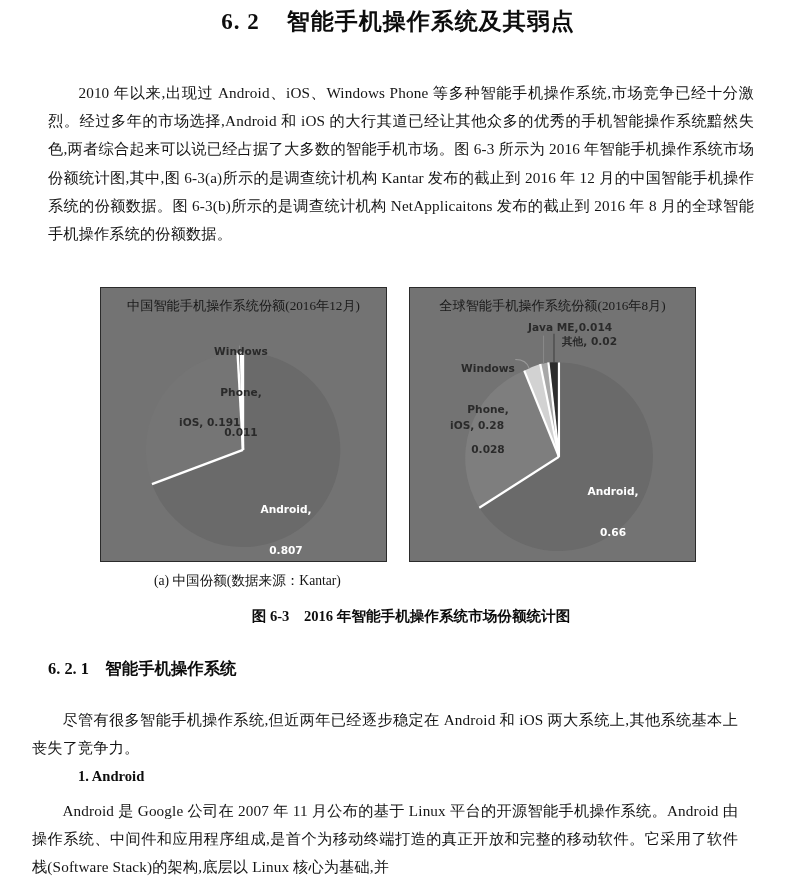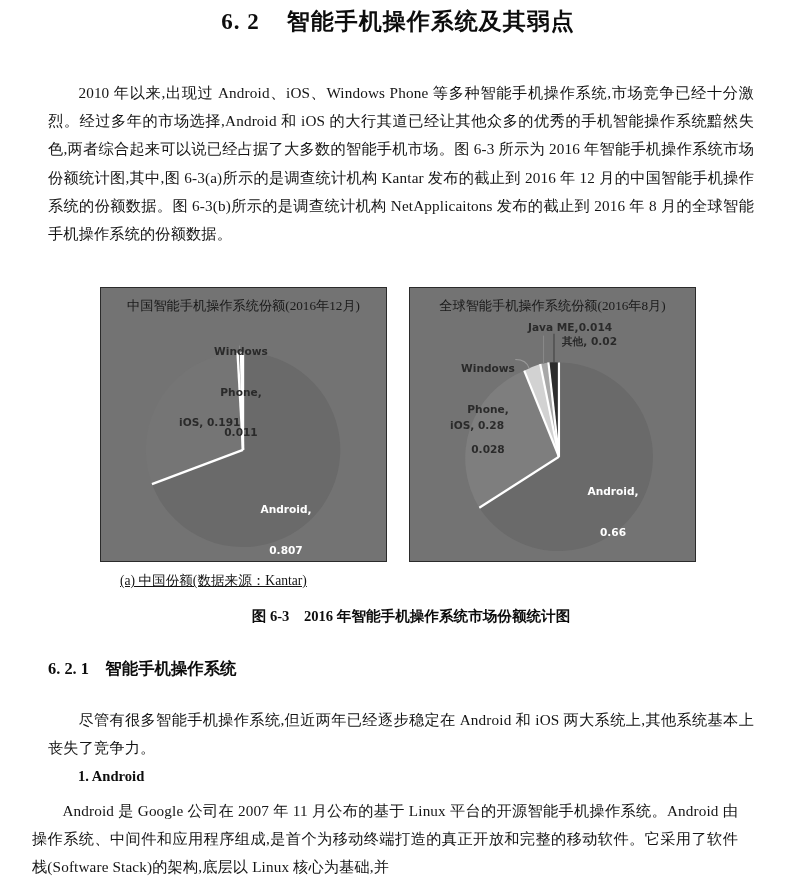--- a/index.html
+++ b/index.html
@@ -42,21 +42,21 @@
     text-justify: inter-ideograph;
     letter-spacing: 0.15px;
   }
   .para.intro {
     left: 48px;
     top: 79px;
     width: 706px;
     text-indent: 2em;
   }
   .para.sec-body {
-    left: 48px;
+    left: 32px;
     top: 706px;
     width: 706px;
     text-indent: 2em;
     font-family: Liberation Serif, serif;
   }
   .para.android-body {
     left: 32px;
     top: 797px;
     width: 706px;
     text-indent: 2em;
@@ -118,21 +118,21 @@
   }
 
   
   .subcap {
     position: absolute;
     top: 572px;
     font-size: 13.6px;
     color: #141414;
     white-space: nowrap;
   }
-  .subcap.a { left: 120px; text-decoration: underline; }
+  .subcap.a { left: 154px; }
   .subcap.b { left: 448px; }
 
   
   .figcap {
     position: absolute;
     left: 0;
     top: 607px;
     width: 796px;
     text-align: center;
     font-size: 14.6px;

